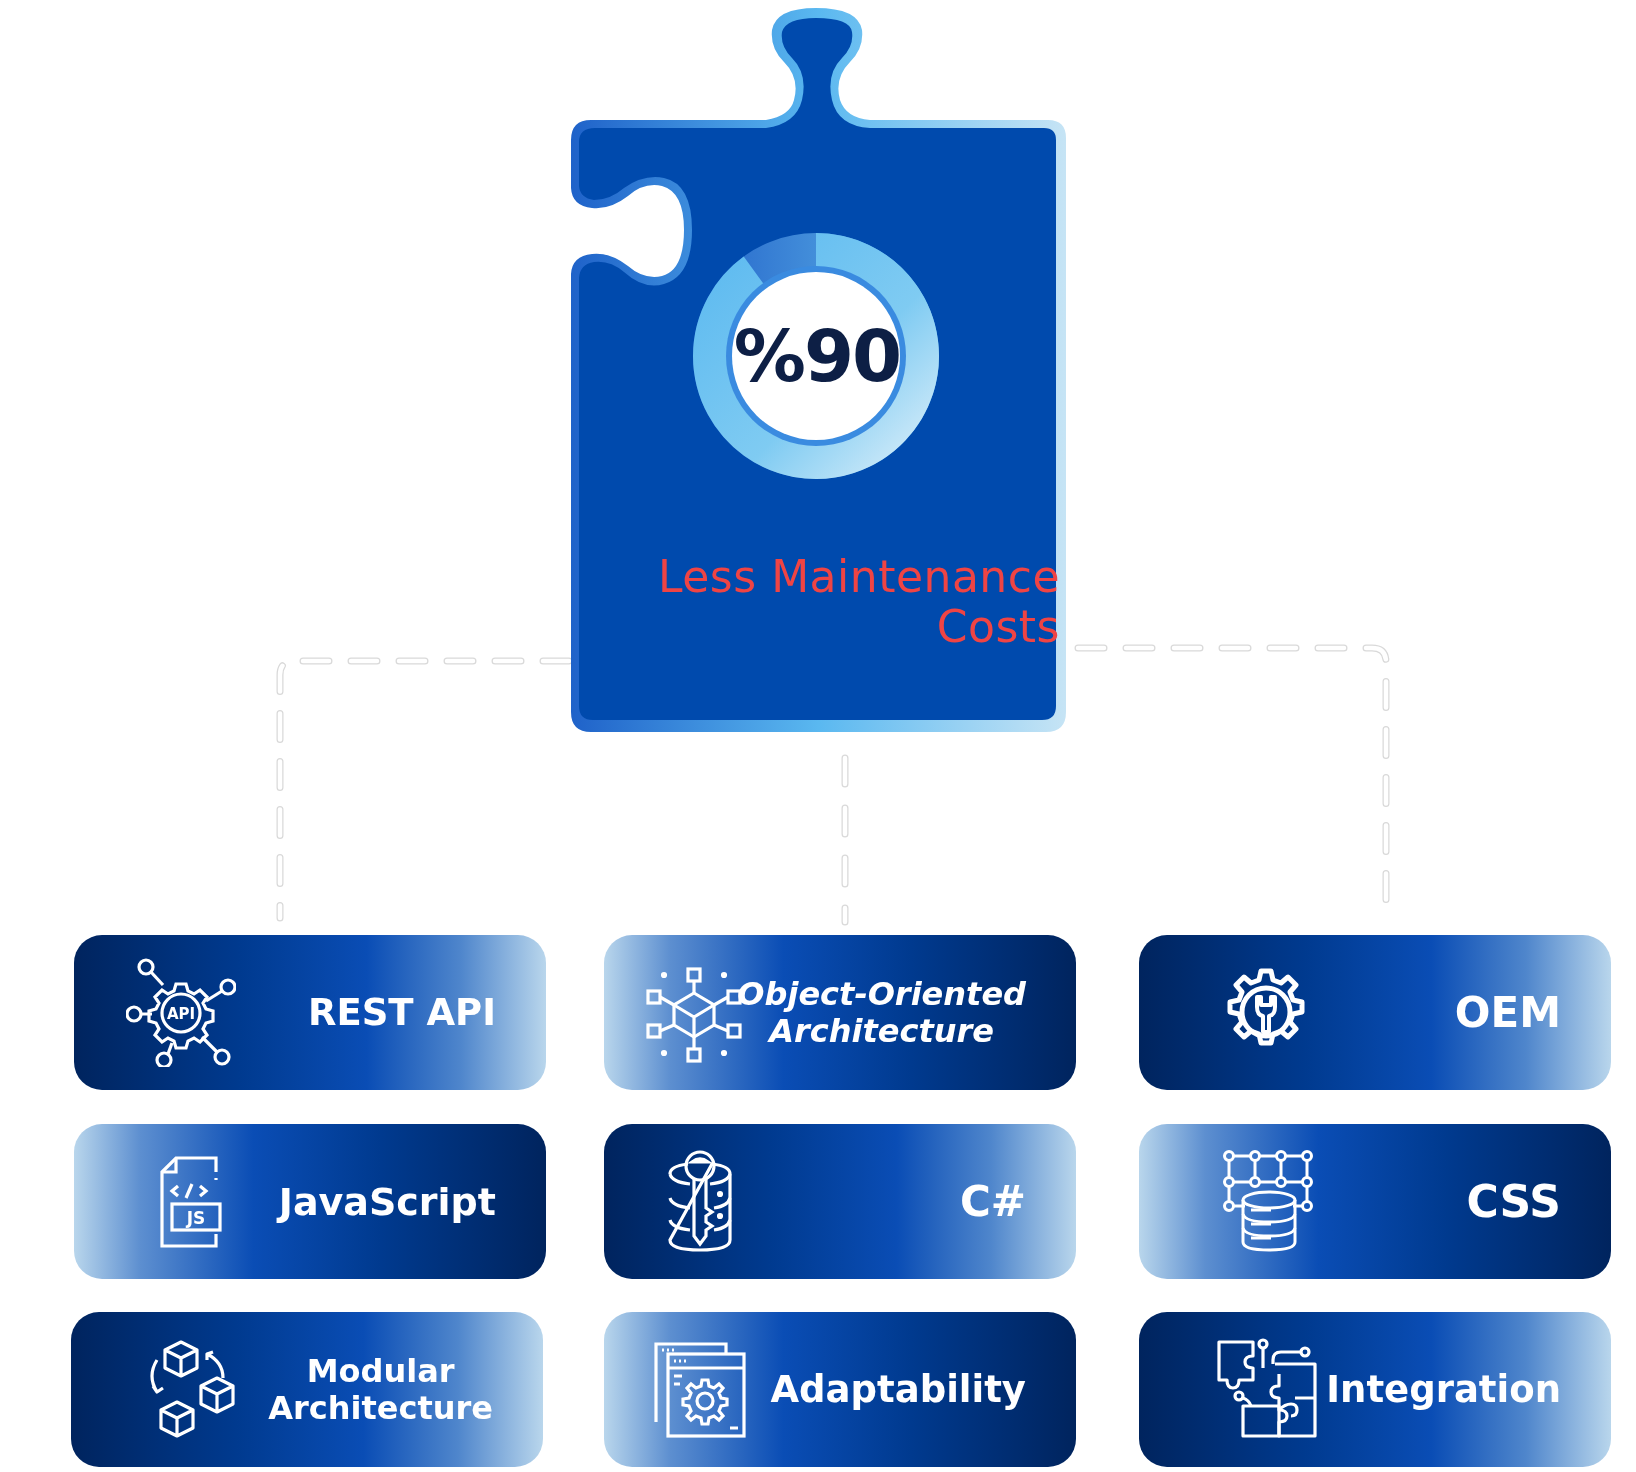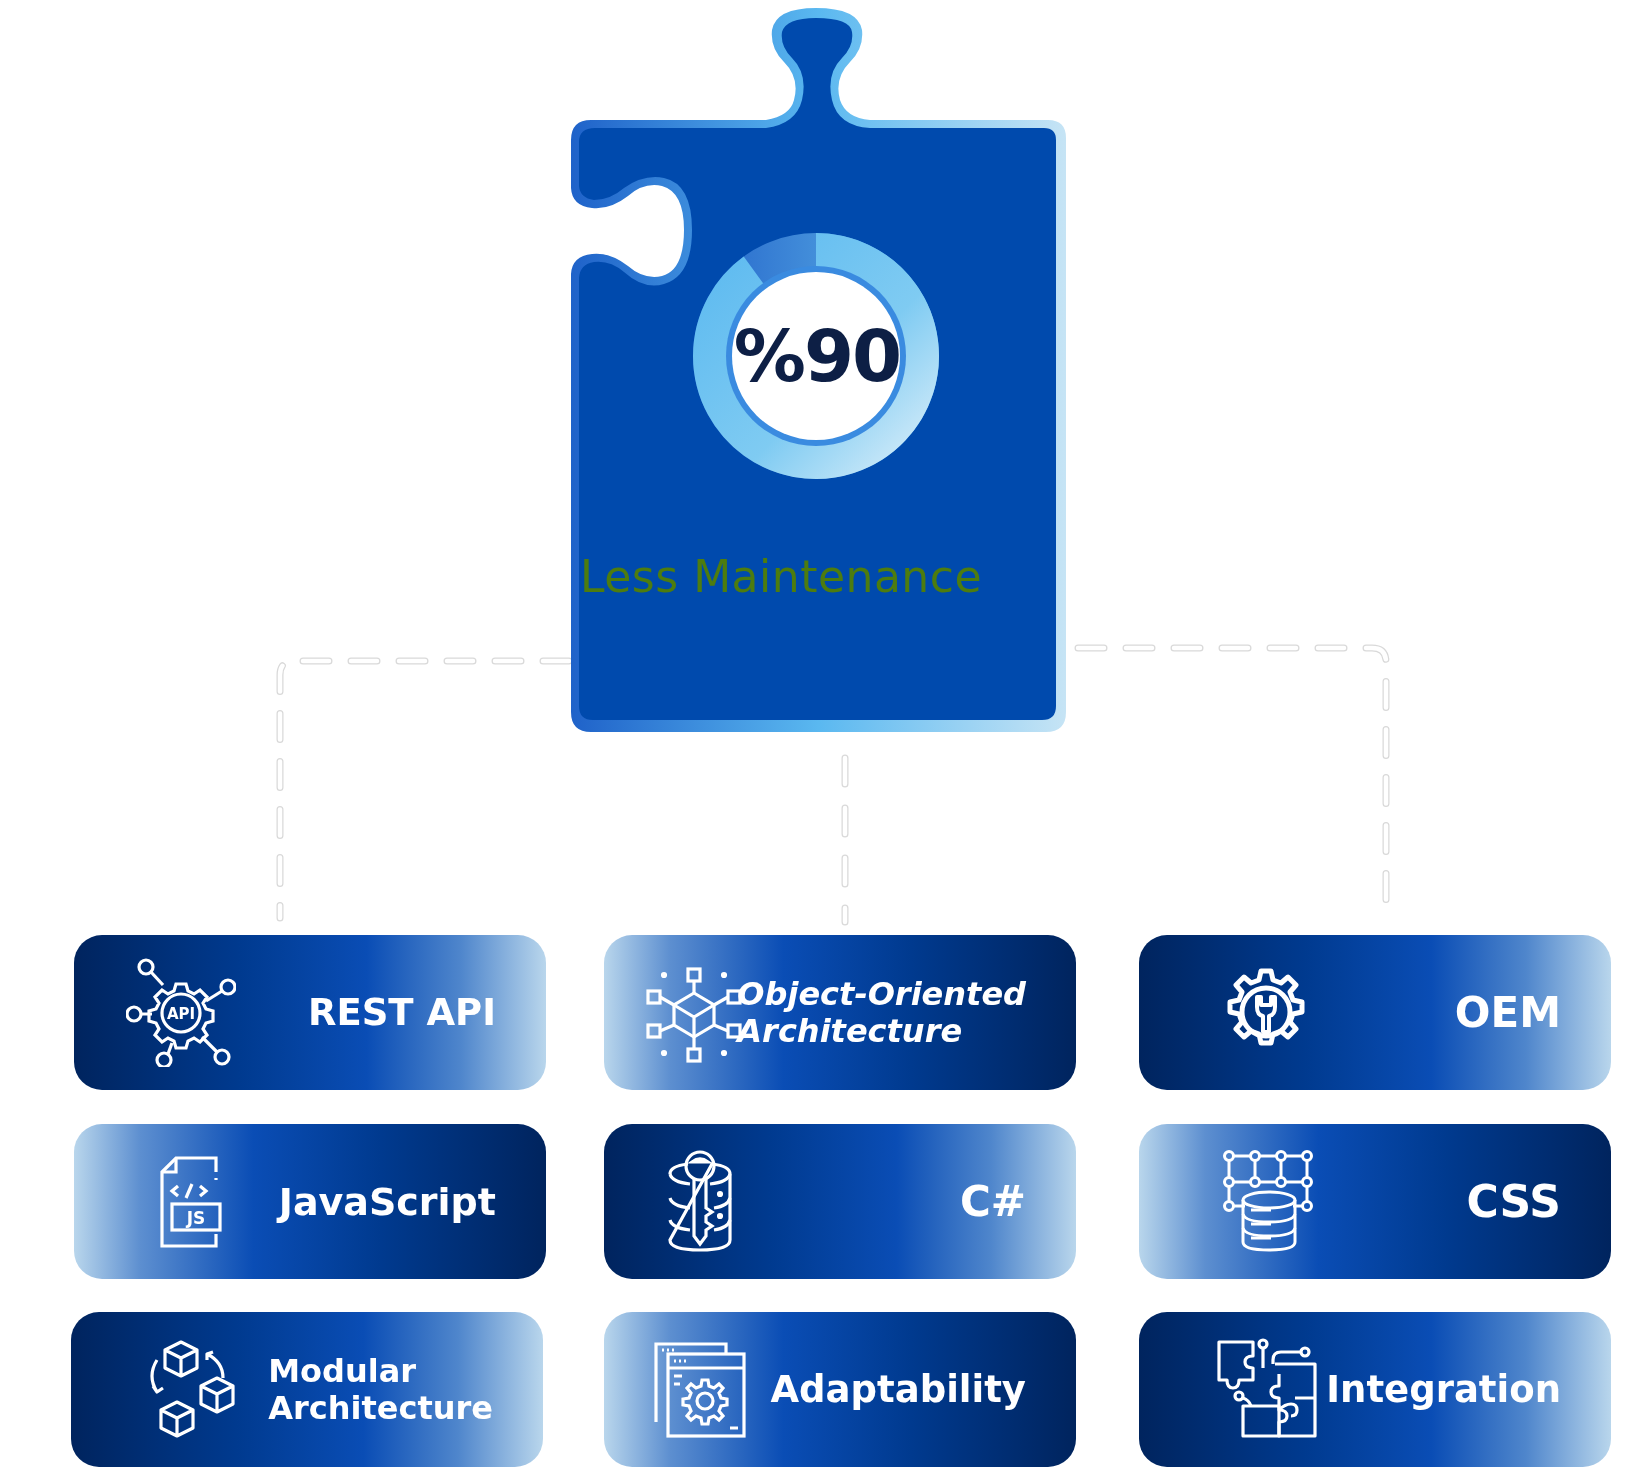--- a/index.html
+++ b/index.html
@@ -6,34 +6,34 @@
   body { width:1636px; height:1472px; position:relative; overflow:hidden; font-family:"DejaVu Sans", sans-serif; }
   #stage { position:absolute; left:0; top:0; width:1636px; height:1472px; }
   .connectors { position:absolute; left:0; top:0; width:1636px; height:1472px; pointer-events:none; }
   .puzzle-wrap { position:absolute; left:0; top:0; width:1636px; height:760px; }
   .hero-value {
     position:absolute; left:722px; top:296px; width:190px; height:120px;
     display:flex; align-items:center; justify-content:center;
     font-family:"DejaVu Sans", sans-serif; font-weight:bold; font-size:72px; color:#0d1f45; letter-spacing:-2px;
   }
   .hero-label {
-    position:absolute; left:580px; top:552px; width:480px; text-align:left;
-    color:#4d7c0f; font-family:"DejaVu Sans", sans-serif; font-size:44px; line-height:50px; font-weight:normal; letter-spacing:0.5px;
+    position:absolute; left:580px; top:552px; width:480px; text-align:right;
+    color:#ef4444; font-family:"DejaVu Sans", sans-serif; font-size:44px; line-height:50px; font-weight:normal; letter-spacing:0.5px;
   }
   .card {
     position:absolute; width:472px; height:155px; border-radius:28px; overflow:hidden;
     display:flex; align-items:center; box-sizing:border-box;
   }
   .g-dark-light { background:linear-gradient(90deg,#00245e 0%,#003a8f 35%,#0a4db5 62%,#4f86cc 82%,#b9d6ec 100%); }
   .g-light-dark { background:linear-gradient(90deg,#b9d6ec 0%,#5d8fd0 14%,#0a4db5 38%,#003a8f 65%,#00245e 100%); }
   .card .icon { position:absolute; width:110px; height:110px; top:22px; }
   .card .icon svg { width:100%; height:100%; }
   .card .label {
     position:absolute; right:50px; color:#ffffff; font-family:"DejaVu Sans", sans-serif; font-weight:bold;
-    text-align:left; white-space:nowrap;
+    text-align:center; white-space:nowrap;
   }
   .lbl-1 { font-size:37px; line-height:40px; }
   .lbl-2 { font-size:32px; line-height:37px; }
 </style>
 </head>
 <body>
 
 <div id="stage">
 
   <svg class="connectors" viewBox="0 0 1636 1472">
@@ -123,20 +123,21 @@
            Q579 128 595 128 Z" fill="#004aad"></path>
 
       <circle cx="816" cy="356" r="104" fill="none" stroke="url(#ringGrad2)" stroke-width="38" opacity="0.9"></circle>
       <path id="ringArc" fill="none" stroke="url(#ringGrad)" stroke-width="38" d="M 816 252 A 104 104 0 1 1 754.87 271.86"></path>
       <circle cx="816" cy="356" r="90" fill="#3a8be0"></circle>
       <circle cx="816" cy="356" r="84" fill="#ffffff"></circle>
     </svg>
     <div class="hero-value">%90</div>
     <div class="hero-label">
       <div>Less Maintenance</div>
+      <div>Costs</div>
     </div>
   </div>
 
   <div class="card g-dark-light" style="left:74px; top:935px;">
     <span class="icon" style="left:52px;">
       <svg viewBox="0 0 110 110" fill="none" stroke="#fff" stroke-width="3.2">
         <circle cx="55" cy="56" r="19"></circle>
         <path d="M55 27 l5 0 l2 7 l6 3 l6-4 l7 7 l-4 6 l3 6 l7 2 l0 10 l-7 2 l-3 6 l4 6 l-7 7 l-6-4 l-6 3 l-2 7 l-10 0 l-2-7 l-6-3 l-6 4 l-7-7 l4-6 l-3-6 l-7-2 l0-10 l7-2 l3-6 l-4-6 l7-7 l6 4 l6-3 l2-7 z"></path>
         <circle cx="20" cy="10" r="7"></circle>
           <line x1="25" y1="15" x2="37" y2="28"></line>

